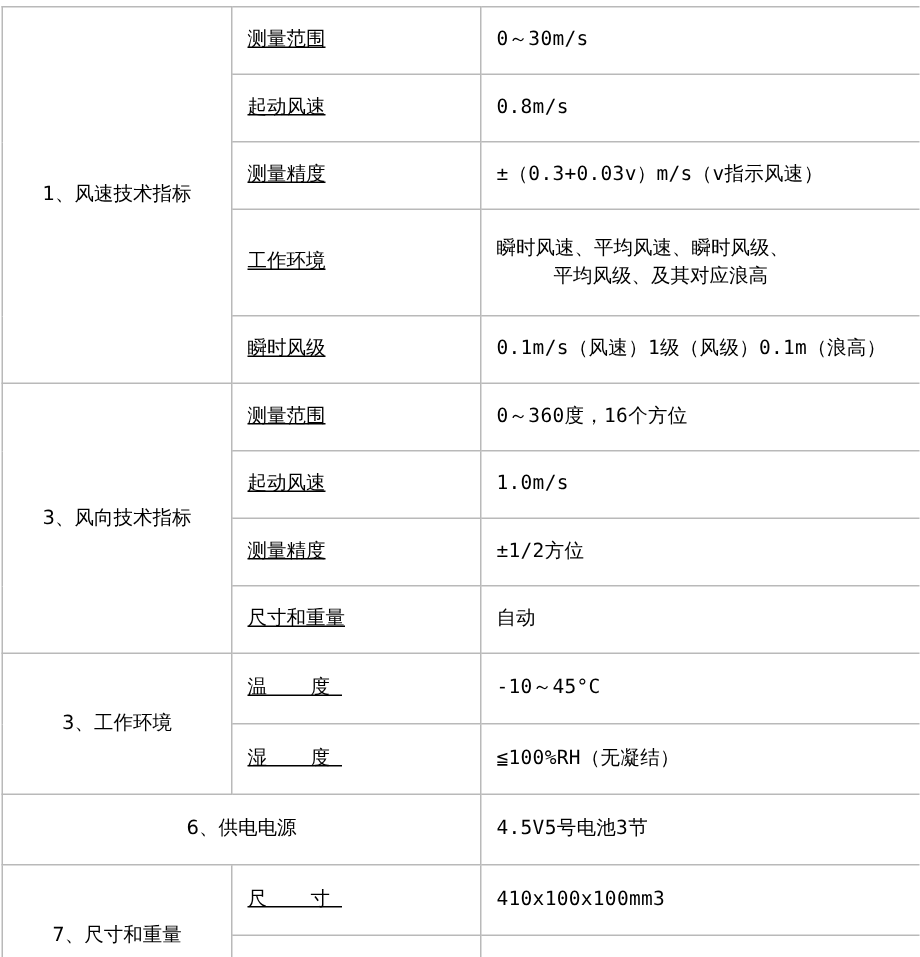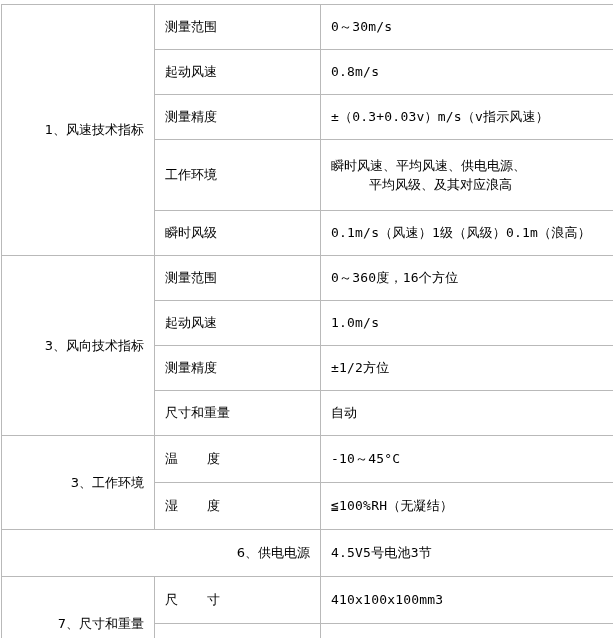--- a/index.html
+++ b/index.html
@@ -21,25 +21,26 @@
   }
   .spec-table td {
     border: 1px solid #b9b9b9;
     padding: 0 10px;
     vertical-align: middle;
     font-size: 13px;
     line-height: 1.5;
   }
   td.col-group {
     width: 132px;
-    text-align: right;
+    text-align: center;
   }
   td.col-item {
     width: 145px;
     text-align: left;
+    text-decoration: underline;
   }
   td.col-value {
     width: 330px;
     text-align: left;
   }
   .cell-h44 { height: 44px; }
   .cell-h46 { height: 46px; margin-left: 44px; }
   .cell-h70 { height: 70px; }
   .val-mono {
     font-family: "DejaVu Sans Mono", "Liberation Mono", monospace;
@@ -75,21 +76,21 @@
       <td class="col-item cell-h44">起动风速</td>
       <td class="col-value cell-h44 val-mono">0.8m/s</td>
     </tr>
     <tr>
       <td class="col-item cell-h44">测量精度</td>
       <td class="col-value cell-h44 val-mono">±（0.3+0.03v）m/s（v指示风速）</td>
     </tr>
     <tr>
       <td class="col-item cell-h70">工作环境</td>
       <td class="col-value cell-h70 val-cn two-line">
-        <span class="l1">瞬时风速、平均风速、供电电源、</span>
+        <span class="l1">瞬时风速、平均风速、瞬时风级、</span>
         <span class="l2">平均风级、及其对应浪高</span>
       </td>
     </tr>
     <tr>
       <td class="col-item cell-h44">瞬时风级</td>
       <td class="col-value cell-h44 val-mono">0.1m/s（风速）1级（风级）0.1m（浪高）</td>
     </tr>
 
     <tr>
       <td class="col-group" rowspan="4">3、风向技术指标</td>

